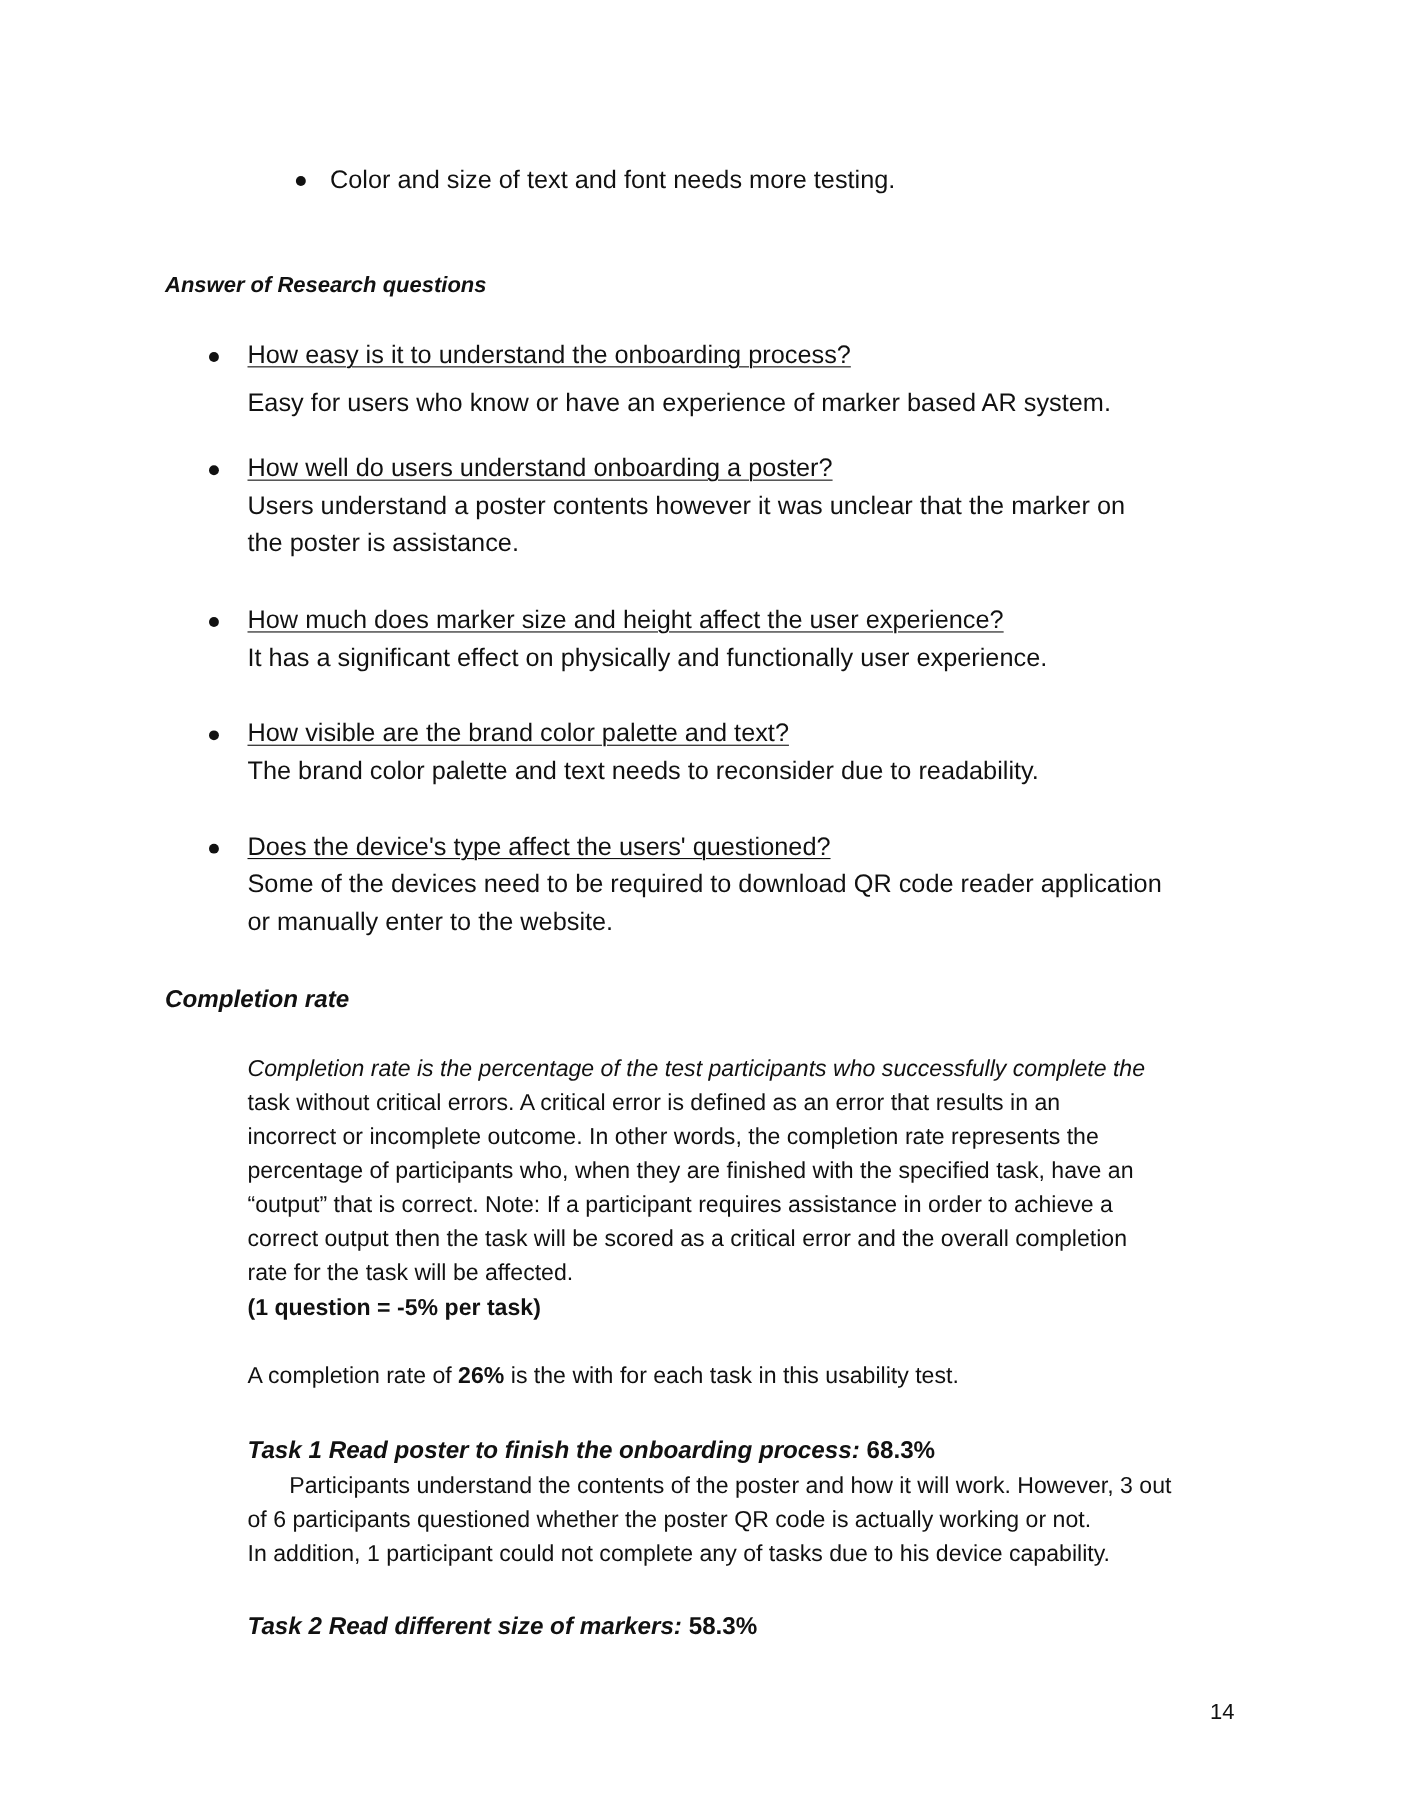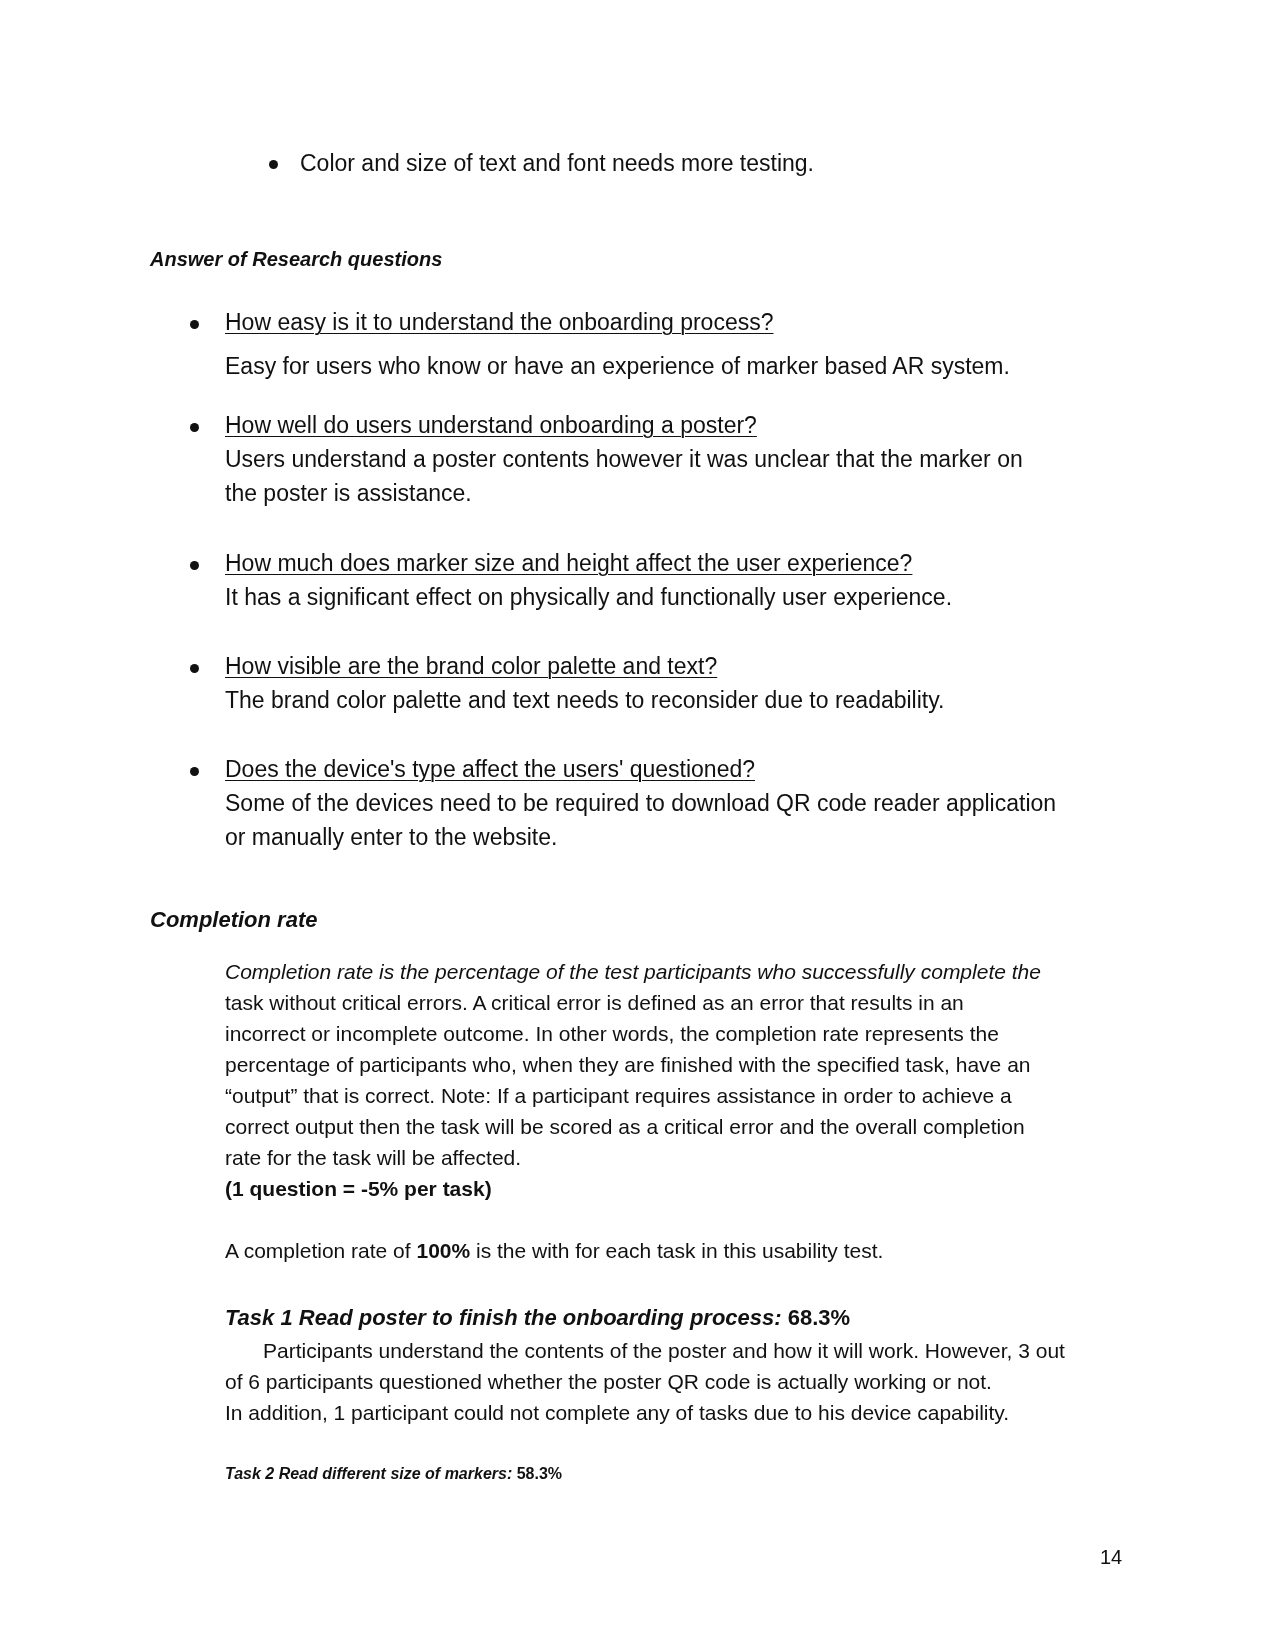--- a/index.html
+++ b/index.html
@@ -48,39 +48,39 @@
   <span class="abs big" style="left:225px; top:687px;">The brand color palette and text needs to reconsider due to readability.</span>
 </div>
 
 <div>
   <span class="bullet-dot" style="left:190px; top:767px;"></span>
   <span class="abs big q" style="left:225px; top:756px;">Does the device's type affect the users' questioned?</span>
   <span class="abs big" style="left:225px; top:790px;">Some of the devices need to be required to download QR code reader application</span>
   <span class="abs big" style="left:225px; top:824px;">or manually enter to the website.</span>
 </div>
 
-<div class="abs heading" style="left:150px; top:895px; font-size:22px;margin-top:12px;">Completion rate</div>
+<div class="abs heading" style="left:150px; top:895px; font-size:22px;">Completion rate</div>
 
 <div>
   <span class="abs body" style="left:225px; top:960px;font-style:italic;">Completion rate is the percentage of the test participants who successfully complete the</span>
   <span class="abs body" style="left:225px; top:991px;">task without critical errors. A critical error is defined as an error that results in an</span>
   <span class="abs body" style="left:225px; top:1022px;">incorrect or incomplete outcome. In other words, the completion rate represents the</span>
   <span class="abs body" style="left:225px; top:1053px;">percentage of participants who, when they are finished with the specified task, have an</span>
   <span class="abs body" style="left:225px; top:1084px;">“output” that is correct. Note: If a participant requires assistance in order to achieve a</span>
   <span class="abs body" style="left:225px; top:1115px;">correct output then the task will be scored as a critical error and the overall completion</span>
   <span class="abs body" style="left:225px; top:1146px;">rate for the task will be affected.</span>
   <span class="abs body" style="left:225px; top:1177px; font-weight:bold;">(1 question = -5% per task)</span>
 </div>
 
-<div class="abs body" style="left:225px; top:1239px;"><span>A completion rate of </span><b>100%</b><span> is the with for each task in this usability test.</span></div>
+<div class="abs body" style="left:225px; top:1239px;"><span>A completion rate of </span><b>26%</b><span> is the with for each task in this usability test.</span></div>
 
 <div>
   <div class="abs" style="left:225px; top:1305px; font-size:22px;"><span class="heading">Task 1 Read poster to finish the onboarding process:</span> <b>68.3%</b></div>
   <span class="abs body" style="left:229px; top:1339px;margin-left:34px;">Participants understand the contents of the poster and how it will work. However, 3 out</span>
   <span class="abs body" style="left:225px; top:1370px;">of 6 participants questioned whether the poster QR code is actually working or not.</span>
   <span class="abs body" style="left:225px; top:1401px;">In addition, 1 participant could not complete any of tasks due to his device capability.</span>
 </div>
 
 <div>
-  <div class="abs" style="left:225px; top:1465px; font-size:16px;"><span class="heading">Task 2 Read different size of markers:</span> <b>58.3%</b></div>
+  <div class="abs" style="left:225px; top:1465px; font-size:22px;"><span class="heading">Task 2 Read different size of markers:</span> <b>58.3%</b></div>
 </div>
 
 <div class="abs" style="left:1100px; top:1546px; font-size:20px;">14</div>
 
 </body></html>

